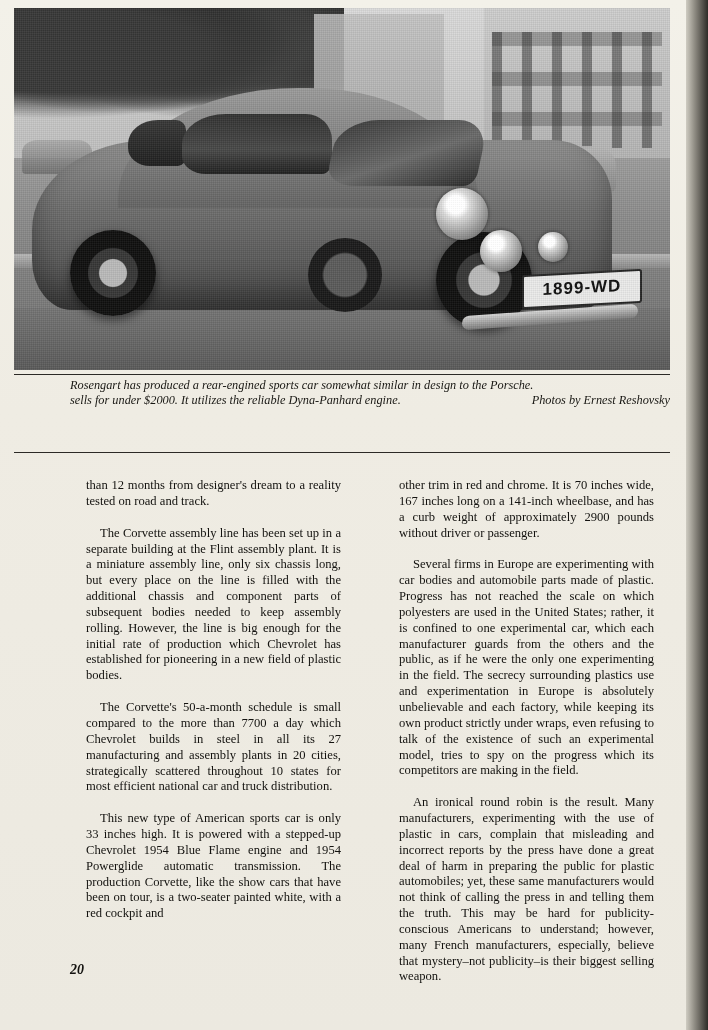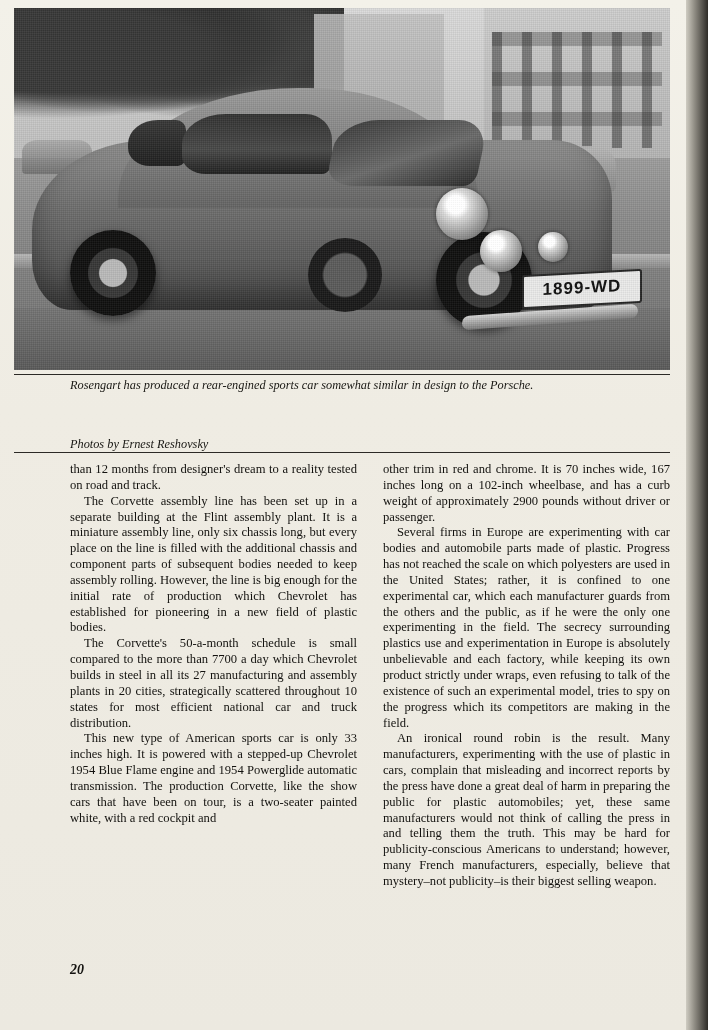--- a/index.html
+++ b/index.html
@@ -247,21 +247,20 @@
     font-family: "Liberation Serif", serif;
     font-style: italic;
     font-size: 12.3px;
     line-height: 15.4px;
     color: #181713;
     text-align: justify;
   }
   .caption .credit {
     font-style: italic;
     white-space: nowrap;
-    margin-top: 44px;
   }
   .caption-line {
     display: block;
   }
   .caption-last {
     display: flex;
     justify-content: space-between;
     gap: 10px;
   }
 
@@ -278,21 +277,21 @@
   .col {
     width: 287px;
     font-size: 12.6px;
     line-height: 15.85px;
     color: #13120f;
     text-align: justify;
     -webkit-hyphens: auto;
     hyphens: auto;
   }
   .col p {
-    margin: 0;
+    margin: 16px;
     text-indent: 14px;
   }
   .col p.first {
     text-indent: 0;
   }
 
   .page-number {
     position: absolute;
     left: 70px;
     top: 962px;
@@ -341,35 +340,36 @@
 
         <div class="photo-grain"></div>
       </div>
     </div>
 
     <div class="rule top"></div>
 
     <div class="caption">
       <span class="caption-line">Rosengart has produced a rear-engined sports car somewhat similar in design to the Porsche.</span>
       <span class="caption-last">
+        <span>sells for under $2000. It utilizes the reliable Dyna-Panhard engine.</span>
         <span class="credit">Photos by Ernest Reshovsky</span>
       </span>
     </div>
 
     <div class="rule bottom"></div>
 
     <div class="columns">
       <div class="col">
         <p class="first">than 12 months from designer's dream to a reality tested on road and track.</p>
         <p>The Corvette assembly line has been set up in a separate building at the Flint assembly plant. It is a miniature assembly line, only six chassis long, but every place on the line is filled with the additional chassis and component parts of subsequent bodies needed to keep assembly rolling. However, the line is big enough for the initial rate of production which Chevrolet has established for pioneering in a new field of plastic bodies.</p>
         <p>The Corvette's 50-a-month schedule is small compared to the more than 7700 a day which Chevrolet builds in steel in all its 27 manufacturing and assembly plants in 20 cities, strategically scattered throughout 10 states for most efficient national car and truck distribution.</p>
         <p>This new type of American sports car is only 33 inches high. It is powered with a stepped-up Chevrolet 1954 Blue Flame engine and 1954 Powerglide automatic transmission. The production Corvette, like the show cars that have been on tour, is a two-seater painted white, with a red cockpit and</p>
       </div>
       <div class="col">
-        <p class="first">other trim in red and chrome. It is 70 inches wide, 167 inches long on a 102-inch wheelbase, and has a curb weight of approximately 2900 pounds without driver or passenger.</p>
+        <p class="first">other trim in red and chrome. It is 70 inches wide, 167 inches long on a 141-inch wheelbase, and has a curb weight of approximately 2900 pounds without driver or passenger.</p>
         <p>Several firms in Europe are experimenting with car bodies and automobile parts made of plastic. Progress has not reached the scale on which polyesters are used in the United States; rather, it is confined to one experimental car, which each manufacturer guards from the others and the public, as if he were the only one experimenting in the field. The secrecy surrounding plastics use and experimentation in Europe is absolutely unbelievable and each factory, while keeping its own product strictly under wraps, even refusing to talk of the existence of such an experimental model, tries to spy on the progress which its competitors are making in the field.</p>
         <p>An ironical round robin is the result. Many manufacturers, experimenting with the use of plastic in cars, complain that misleading and incorrect reports by the press have done a great deal of harm in preparing the public for plastic automobiles; yet, these same manufacturers would not think of calling the press in and telling them the truth. This may be hard for publicity-conscious Americans to understand; however, many French manufacturers, especially, believe that mystery–not publicity–is their biggest selling weapon.</p>
       </div>
     </div>
 
     <div class="page-number">20</div>
   </div>
 
   <div class="gutter"></div>
 </div>

